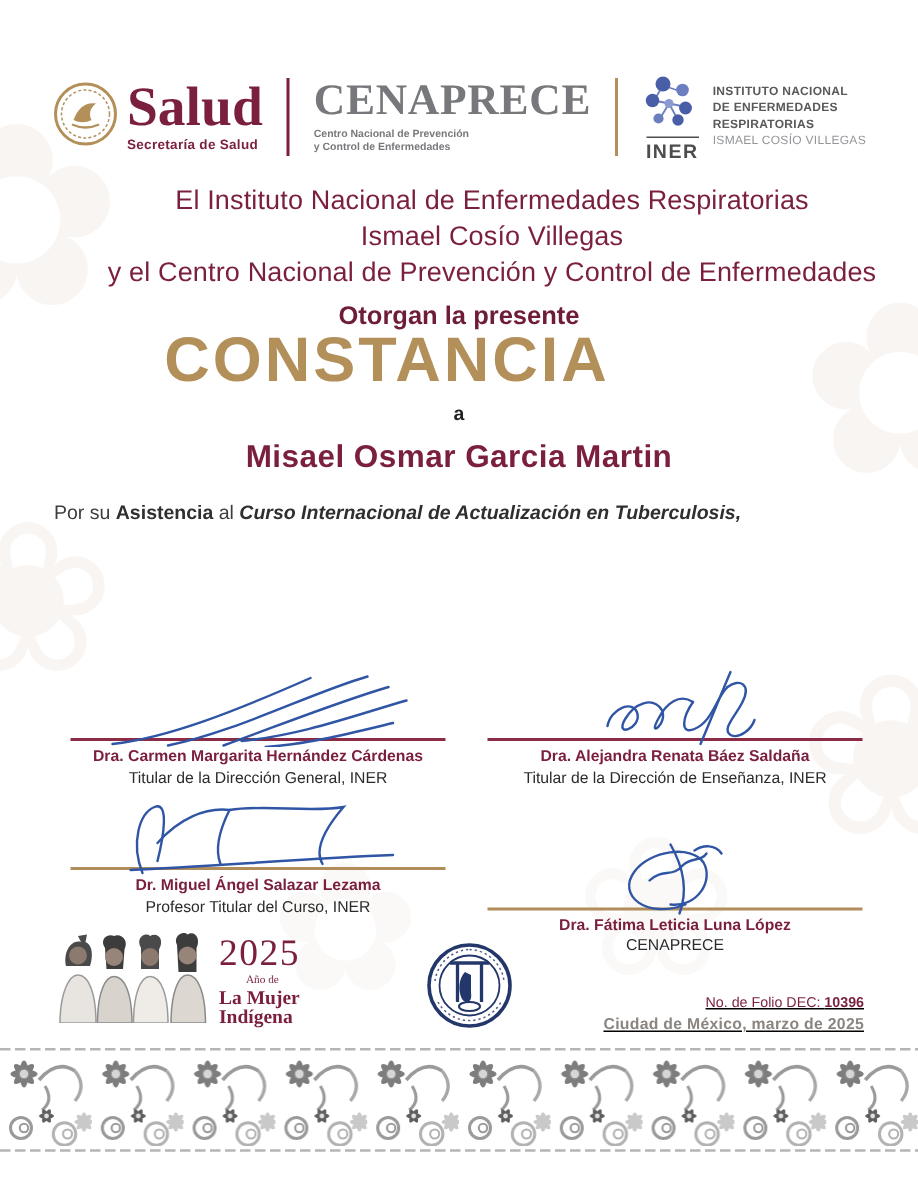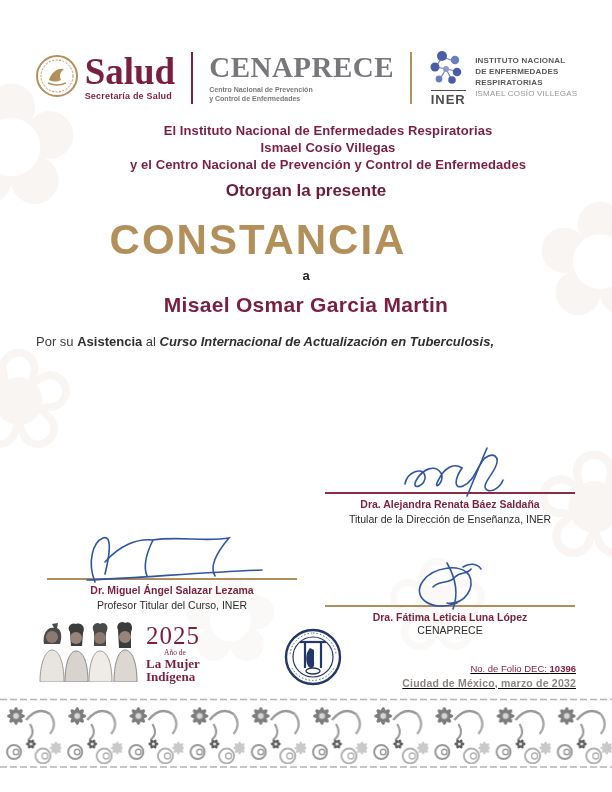--- a/index.html
+++ b/index.html
@@ -25,21 +25,21 @@
   .cena-sub { font-size:7px; font-weight:bold; color:#77787b; margin-top:3px; line-height:1.3; }
   .iner { display:flex; align-items:center; gap:7px; }
   .iner-left { display:flex; flex-direction:column; align-items:center; }
   .iner-acronym { font-size:13px; font-weight:bold; color:#4d4d4f; letter-spacing:1px; border-top:1.5px solid #4d4d4f; padding-top:1px; margin-top:1px; }
   .iner-txt { display:flex; flex-direction:column; }
   .iner-line { font-size:8px; font-weight:bold; color:#58595b; line-height:1.35; letter-spacing:0.2px; }
   .iner-line.light { font-weight:normal; color:#939598; }
 
   
   .intro { position:absolute; top:122px; left:0; width:612px; text-align:center; color:#7a1f3d; }
-  .intro-l { font-size:13px; font-weight:bold; line-height:1.32; letter-spacing:0.1px;margin-left:44px; }
+  .intro-l { font-size:18px; font-weight:normal; line-height:1.32; letter-spacing:0.1px;margin-left:44px; }
   .intro-otorgan { font-size:17px; font-weight:bold; margin-top:8px; color:#6e1c38; }
 
   .title { position:absolute; top:216px; left:0; width:516px; text-align:center;
            font-size:42px; font-weight:bold; color:#b3905a; letter-spacing:2px; }
   .prep { position:absolute; top:268px; left:0; width:612px; text-align:center; font-size:13px; font-weight:bold; color:#222; }
   .recipient { position:absolute; top:293px; left:0; width:612px; text-align:center;
                font-size:21px; font-weight:bold; color:#7a1f3d; letter-spacing:0.3px; }
 
   .bodytxt { position:absolute; top:331px; left:36px; width:540px; text-align:left;
              font-size:13px; color:#3d3d3d; line-height:1.62; }
@@ -157,20 +157,34 @@
   <div class="title">CONSTANCIA</div>
   <div class="prep">a</div>
   <div class="recipient">Misael Osmar Garcia Martin</div>
 
   <div class="bodytxt">
     <span>Por su </span><b>Asistencia</b><span> al </span><span class="course">Curso Internacional de Actualización en Tuberculosis,</span><br>
     <br>
   </div>
 
 
+  <div class="sig sig1">
+    <svg class="scribble" width="230" height="52" viewBox="0 0 230 52">
+      <g fill="none" stroke="#2f55a4" stroke-width="1.6" stroke-linecap="round">
+        <path d="M18,50 C55,46 100,28 150,6"></path>
+        <path d="M55,51 C100,42 150,16 188,5"></path>
+        <path d="M92,51 C128,38 168,22 202,12"></path>
+        <path d="M104,48 C145,44 182,30 214,21"></path>
+        <path d="M120,52 C150,50 180,42 205,36"></path>
+      </g>
+    </svg>
+    <div class="sig-line maroon"></div>
+    <div class="sig-name">Dra. Carmen Margarita Hernández Cárdenas</div>
+    <div class="sig-role">Titular de la Dirección General, INER</div>
+  </div>
 
   <div class="sig sig2">
     <svg class="scribble" width="230" height="52" viewBox="0 0 230 52">
       <g fill="none" stroke="#2f55a4" stroke-width="1.6" stroke-linecap="round">
         <path d="M70,38 C72,26 88,20 90,30 C92,40 74,46 82,33 C88,23 100,18 106,27 C111,36 96,47 104,33 C109,23 118,16 127,22"></path>
         <path d="M127,22 C120,32 118,44 128,40 C140,35 142,20 150,12"></path>
         <path d="M152,2 C146,16 138,36 132,50"></path>
         <path d="M150,12 C158,6 166,10 160,22 C155,32 146,40 152,44 C158,47 166,40 168,34"></path>
       </g>
     </svg>
@@ -249,21 +263,21 @@
         <line x1="37" y1="14" x2="37" y2="40"></line>
         <line x1="16" y1="14" x2="42" y2="14"></line>
       </g>
       <path d="M26,20 C22,24 21,32 24,38 C27,42 31,40 30,34 L30,22 Z" fill="#24376b"></path>
       <ellipse cx="29" cy="43" rx="7" ry="3" fill="none" stroke="#24376b" stroke-width="1.4"></ellipse>
     </svg>
   </div>
 
   <div class="folio">
     <div class="folio-l1"><span>No. de Folio DEC: </span><b>10396</b></div>
-    <div class="folio-l2">Ciudad de México, marzo de 2032</div>
+    <div class="folio-l2">Ciudad de México, marzo de 2025</div>
   </div>
 
   <div class="lace">
     <svg width="612" height="72" viewBox="0 0 612 72">
       <defs>
         <pattern id="lacepat" x="0" y="0" width="61.2" height="72" patternUnits="userSpaceOnUse">
 
           <g transform="translate(16,18)">
             <g fill="#7d7d7d">
               <ellipse rx="9" ry="3"></ellipse>

